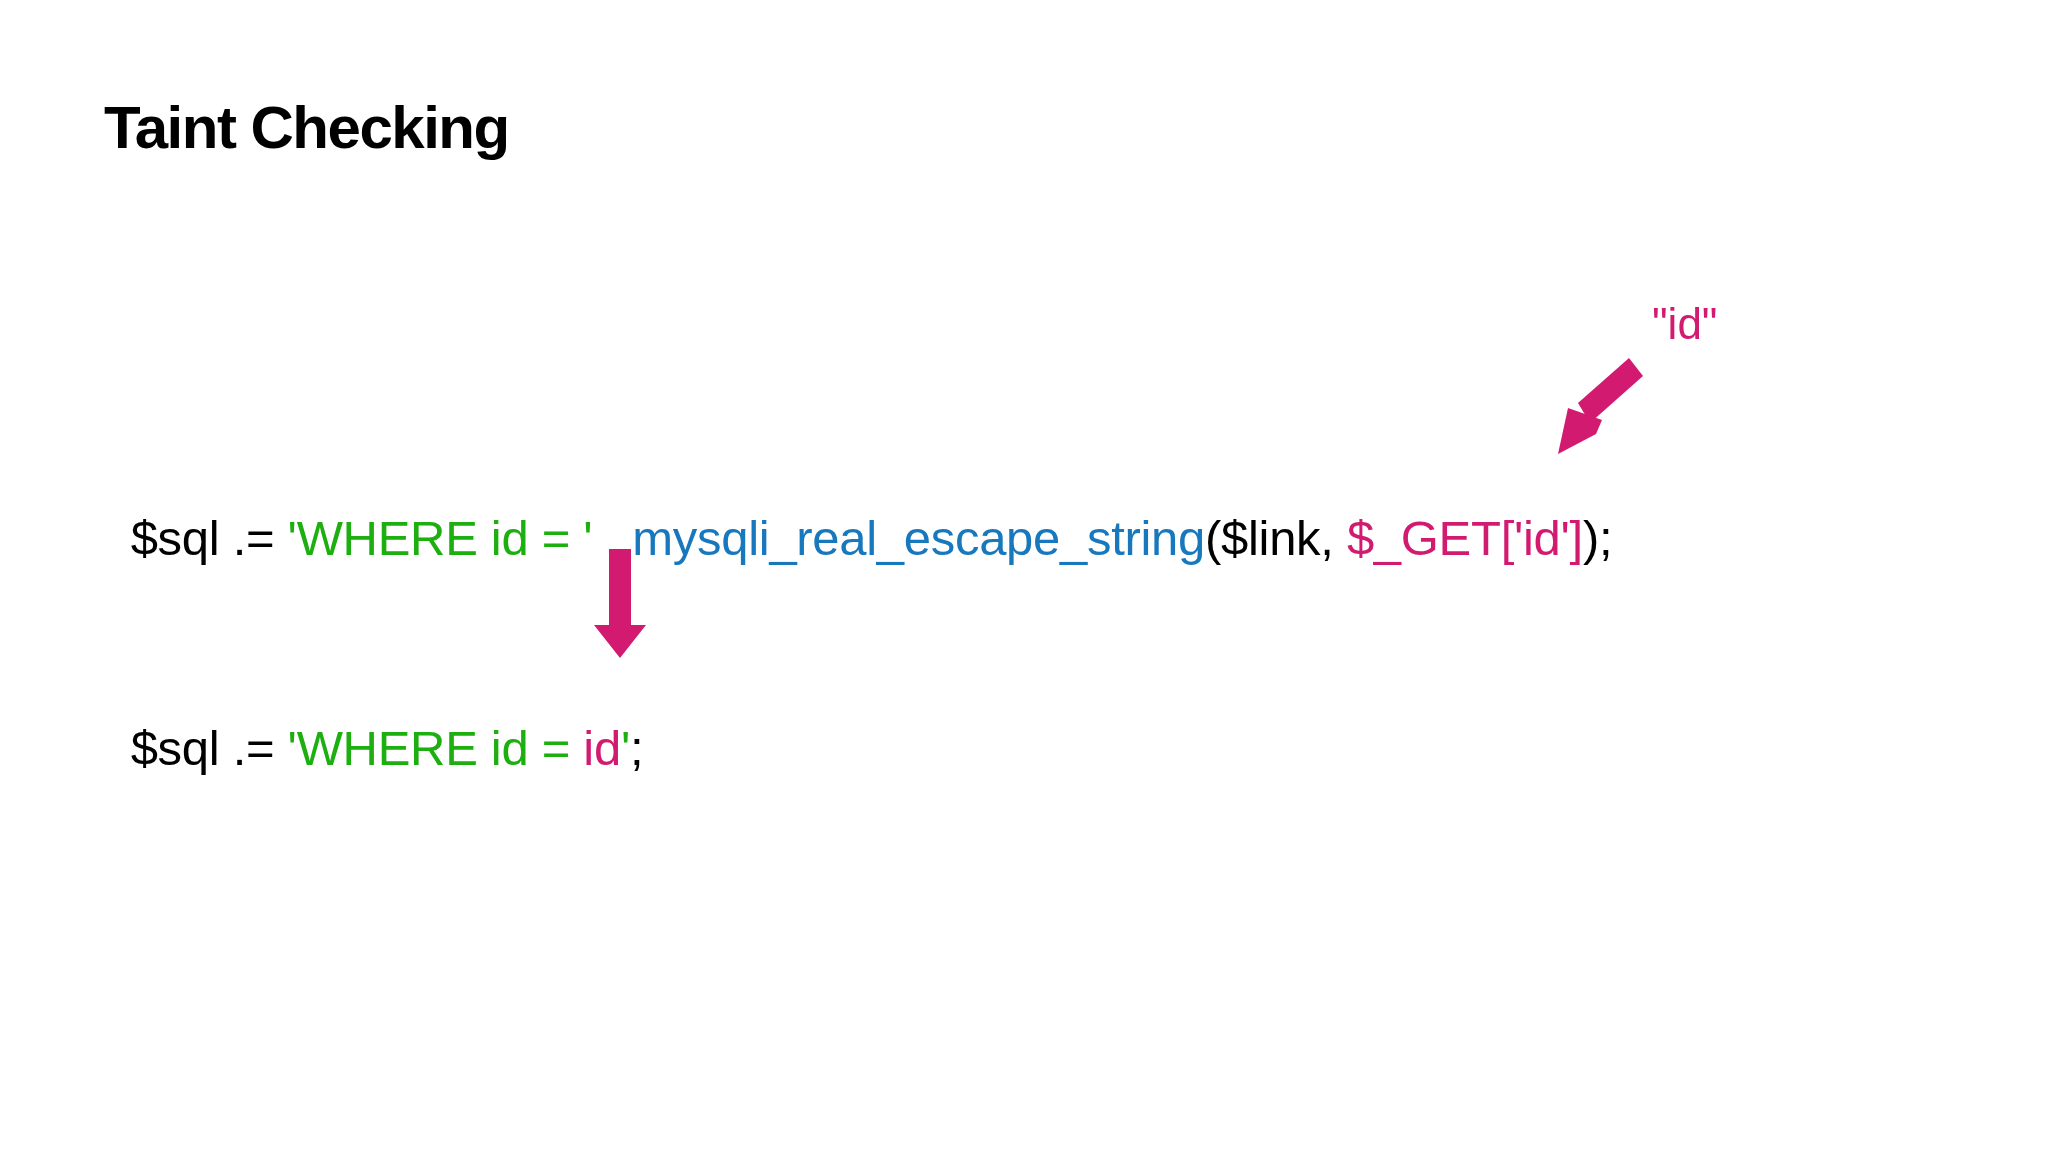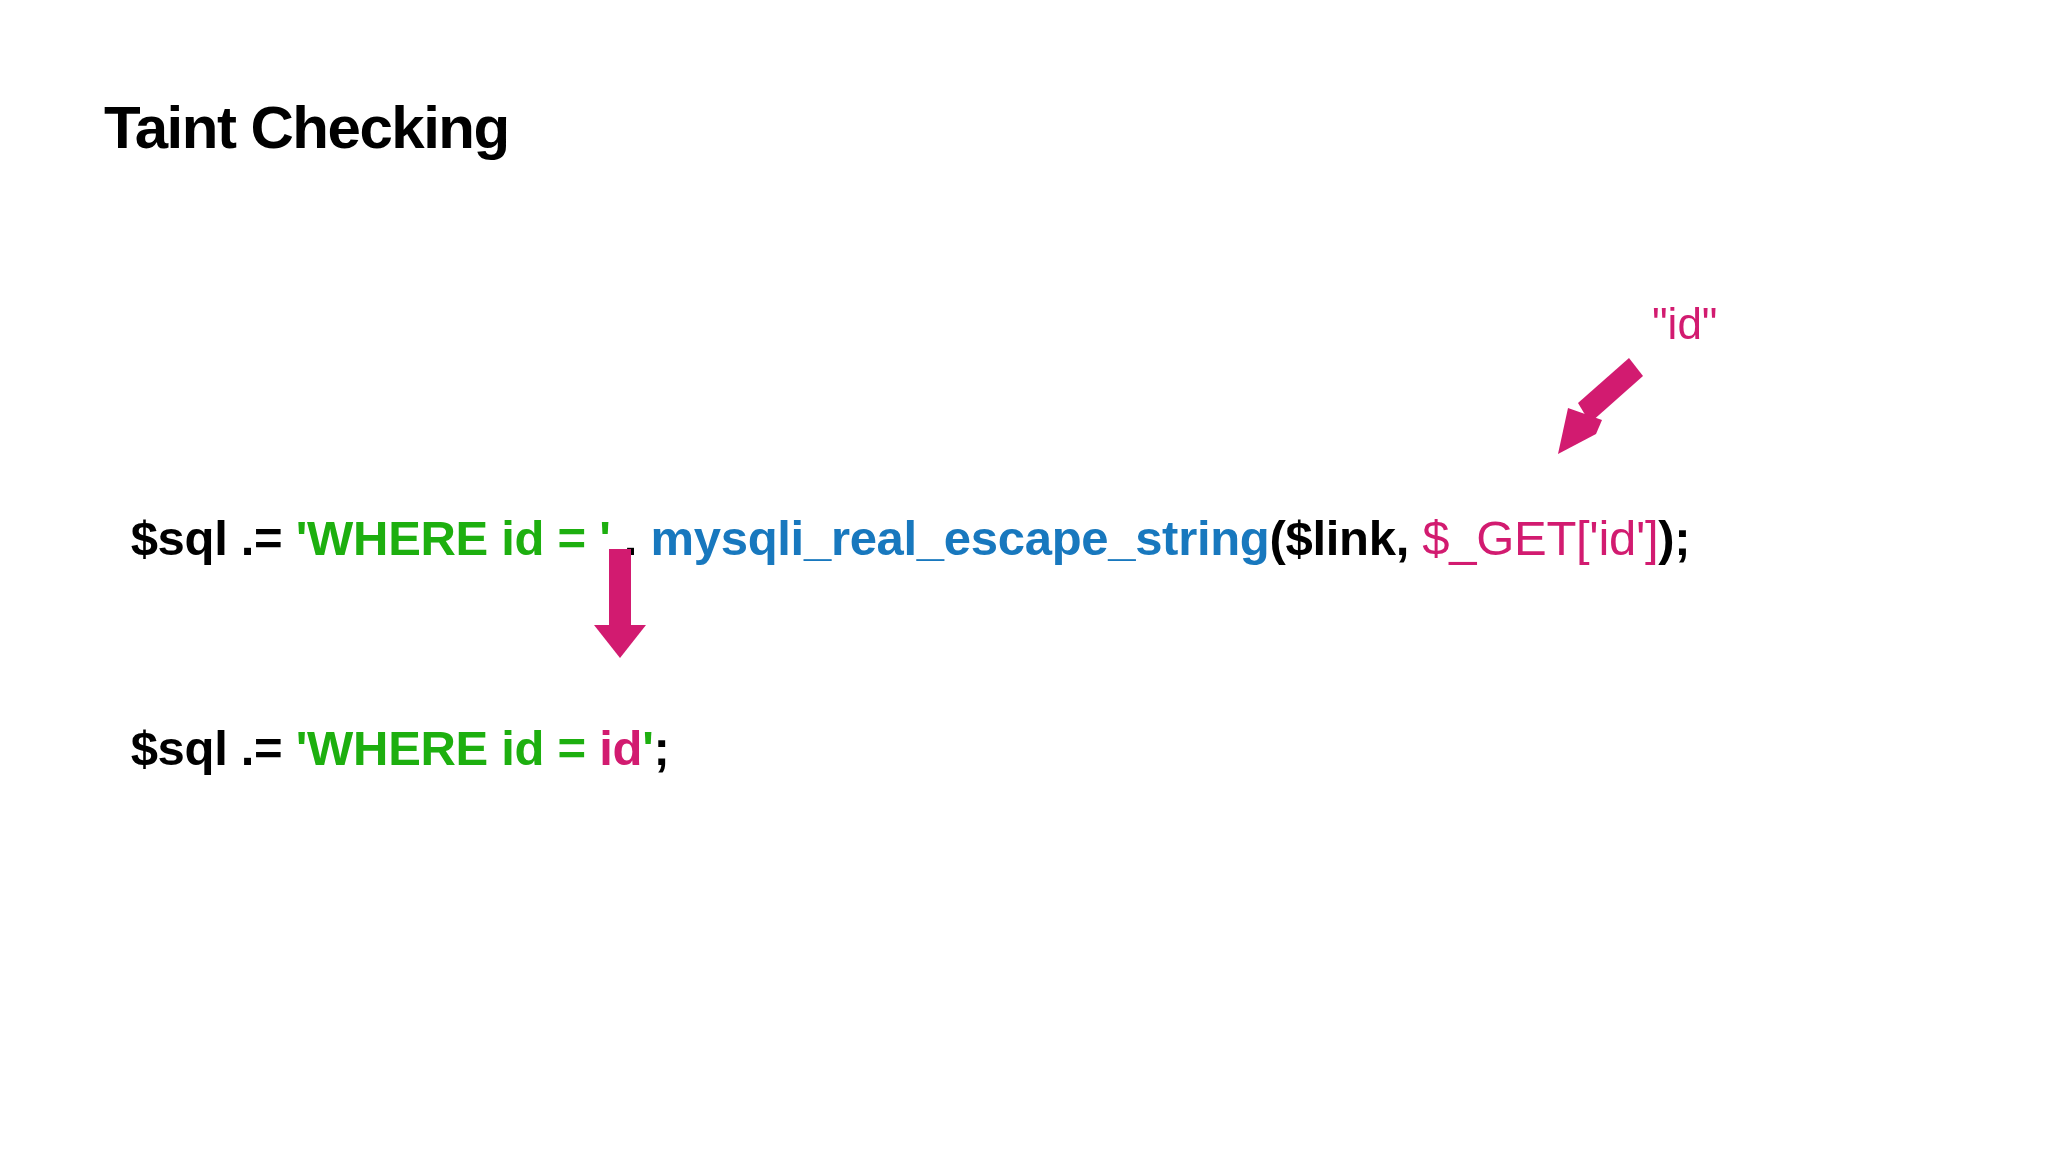--- a/index.html
+++ b/index.html
@@ -36,21 +36,21 @@
     font-size: 49px;
     font-weight: normal;
     letter-spacing: -0.3px;
     color: #000000;
     white-space: pre;
     line-height: 1.0;
   }
   #code-line-1 { left: 104px; top: 465px; }
   #code-line-2 { left: 104px; top: 675px; }
 
-  .tok { white-space: pre; font-weight: bold; }
+  .tok { white-space: pre; }
   .tok-plain  { color: #000000; }
   .tok-string { color: #1DAF0F; text-align: center; }
   .tok-func   { color: #1878BE; }
   .tok-taint  { color: #D21B70; margin-top: 40px; }
   .tok-taint-bold { color: #D21B70; font-weight: normal; }
 
   
   #annotation-label {
     position: absolute;
     left: 1652px;

